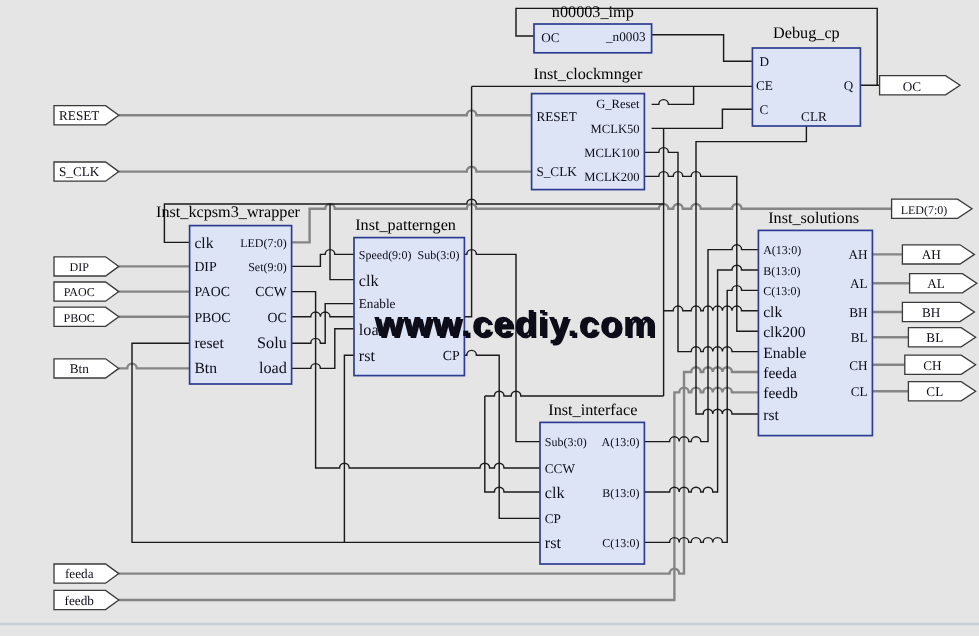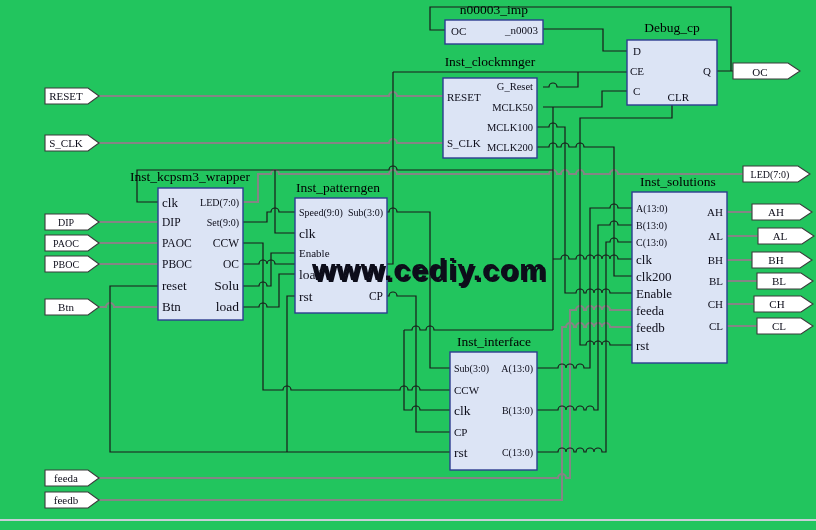--- a/index.html
+++ b/index.html
@@ -1,16 +1,16 @@
 <!DOCTYPE html>
 <html><head>
 <meta charset="utf-8">
 <style>
   html,body{margin:0;padding:0;background:#ffffff;}
-  .stage{position:relative;width:816px;height:530px;background:#22c55e;overflow:hidden;
+  .stage{position:relative;width:816px;height:530px;background:#e5e5e5;overflow:hidden;
          font-family:"Liberation Serif", serif;}
   svg{display:block;}
   .blk{fill:#dce4f5;stroke:#2d3c91;stroke-width:1.4;}
   .wire-b{fill:none;stroke:#1a1a1a;stroke-width:1.2;}
   .wire-g{fill:none;stroke:#858585;stroke-width:2;}
   .tag{fill:#ffffff;stroke:#3a3a3a;stroke-width:1.1;}
   text{fill:#0d0d1a;font-family:"Liberation Serif", serif;}
   .title{font-size:13.5px;fill:#000;}
   .p13{font-size:13px;}
   .p135{font-size:13.5px;}

